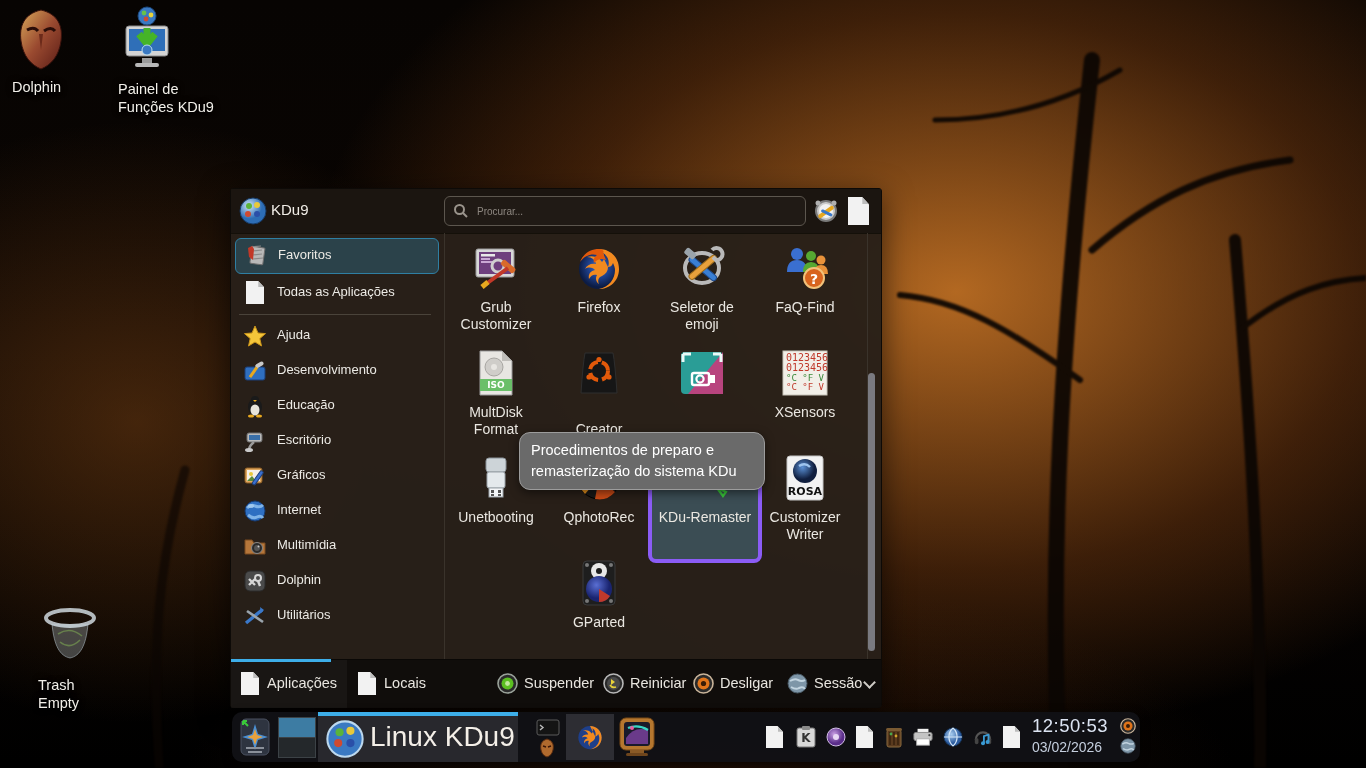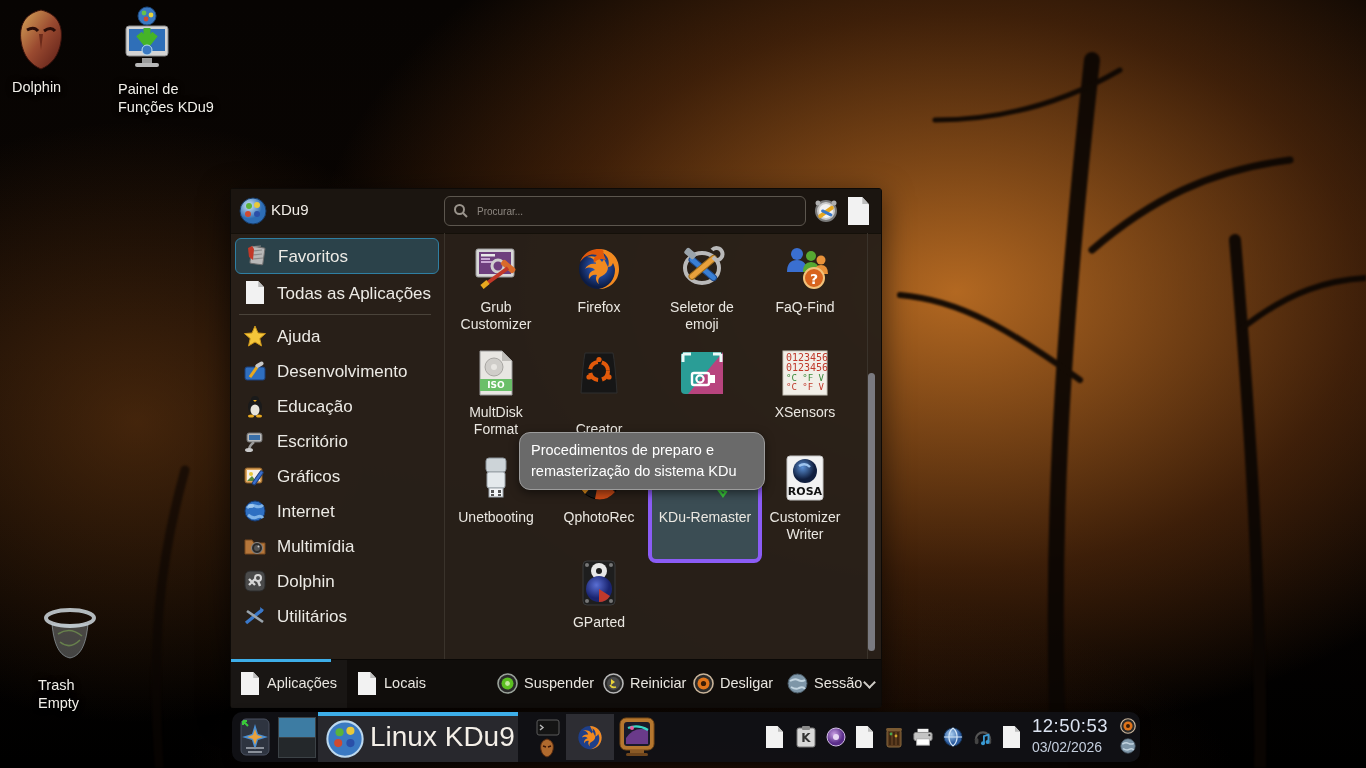--- a/index.html
+++ b/index.html
@@ -27,21 +27,21 @@
     border-bottom:1px solid #141009;}
   #menu-title{position:absolute;left:40px;top:12px;font-size:15px;color:#f0ece6;}
   #search-box{position:absolute;left:213px;top:7px;width:360px;height:28px;background:#201a15;
     border:1px solid #5c564e;border-radius:6px;}
   #search-box input{position:absolute;left:30px;top:2px;width:320px;height:22px;background:transparent;border:none;
     outline:none;color:#ddd;font-size:10px;font-family:inherit;}
   #search-box input::placeholder{color:#8d8780;}
   .sep-v{position:absolute;top:44px;bottom:48px;width:1px;background:#3a332b;}
   
   .side-item{position:absolute;left:4px;width:202px;height:34px;cursor:default;}
-  .side-item .silabel{position:absolute;left:42px;top:8px;font-size:17px;color:#eceae5;}
+  .side-item .silabel{position:absolute;left:42px;top:8px;font-size:13px;color:#eceae5;}
   .side-item .si-ico{position:absolute;left:8px;top:5px;width:24px;height:24px;}
   .side-sel{background:#2b424a;border:1px solid #2f7fa3;border-radius:6px;}
   #side-sep{position:absolute;left:8px;top:125px;width:192px;height:1px;background:#4a433a;}
   
   .tile{position:absolute;width:100px;height:104px;text-align:center;}
   .tile .tico{display:inline-block;width:48px;height:48px;margin-top:3px;}
   .tile .tlabel{margin-top:3px;font-size:14px;line-height:17px;color:#eae7e1;}
   .tile-sel{width:106px;height:108px;margin:-4px;border:4px solid #8b5cf6;border-radius:8px;background:#3b4d54;}
   .push-label{padding-top:17px;}
   

